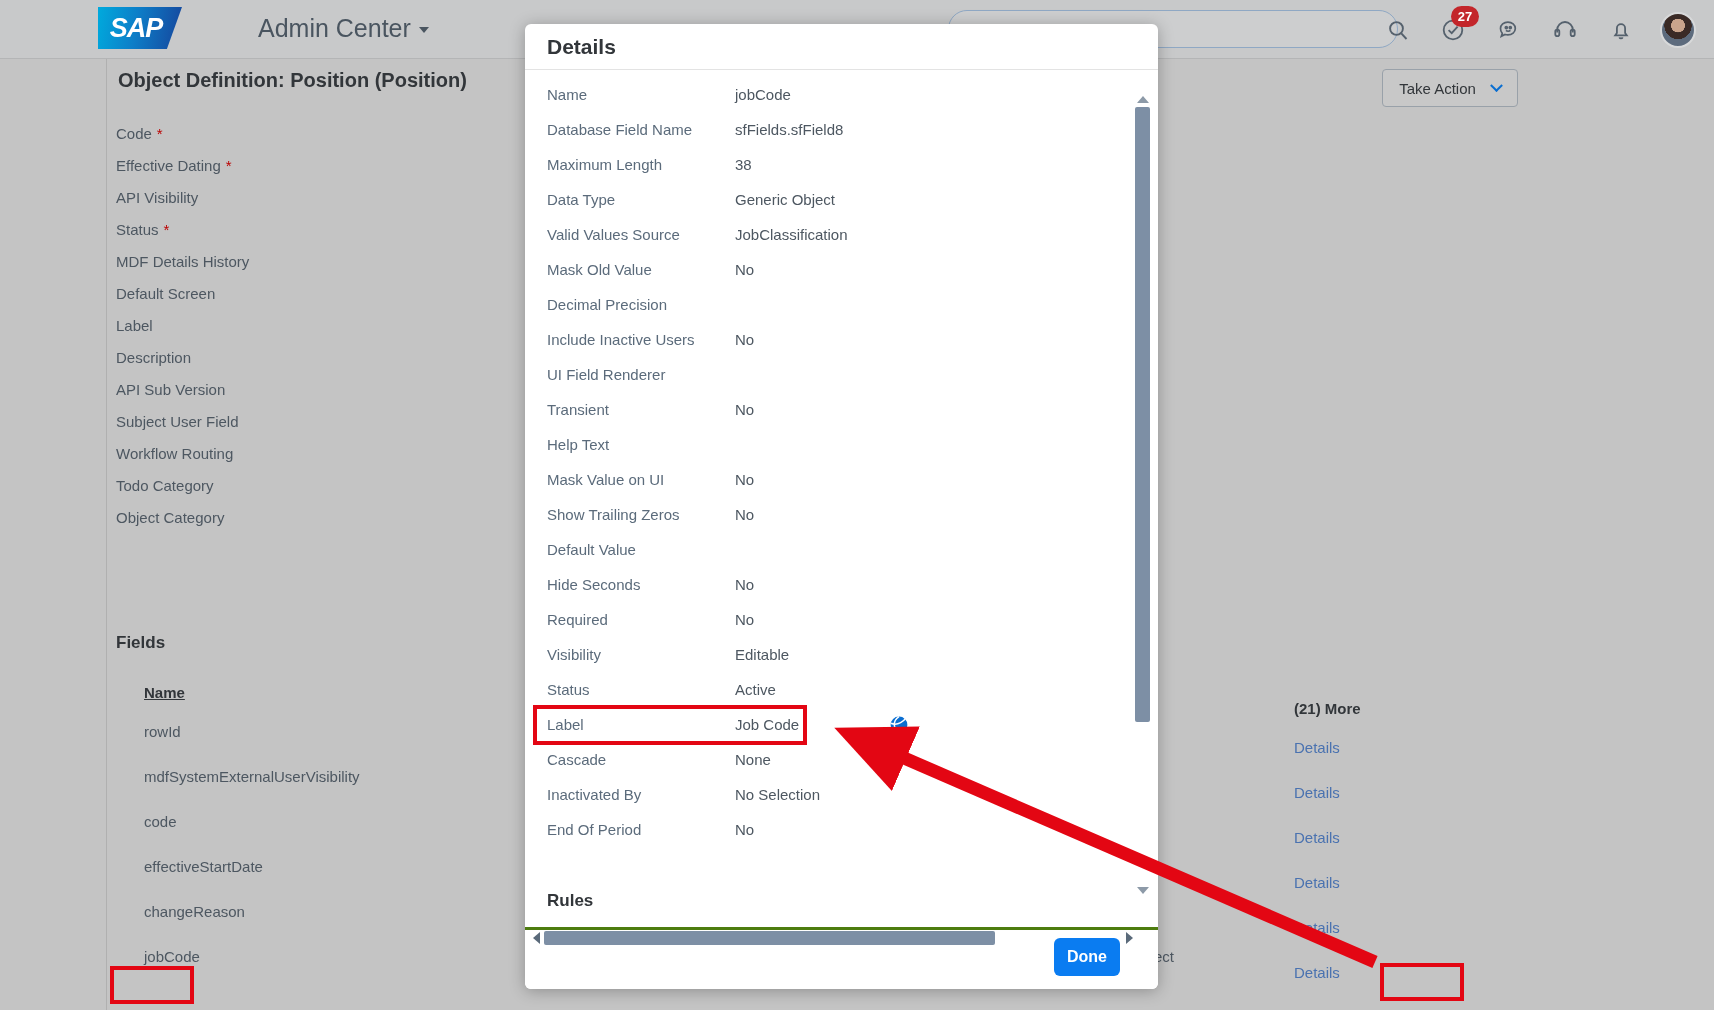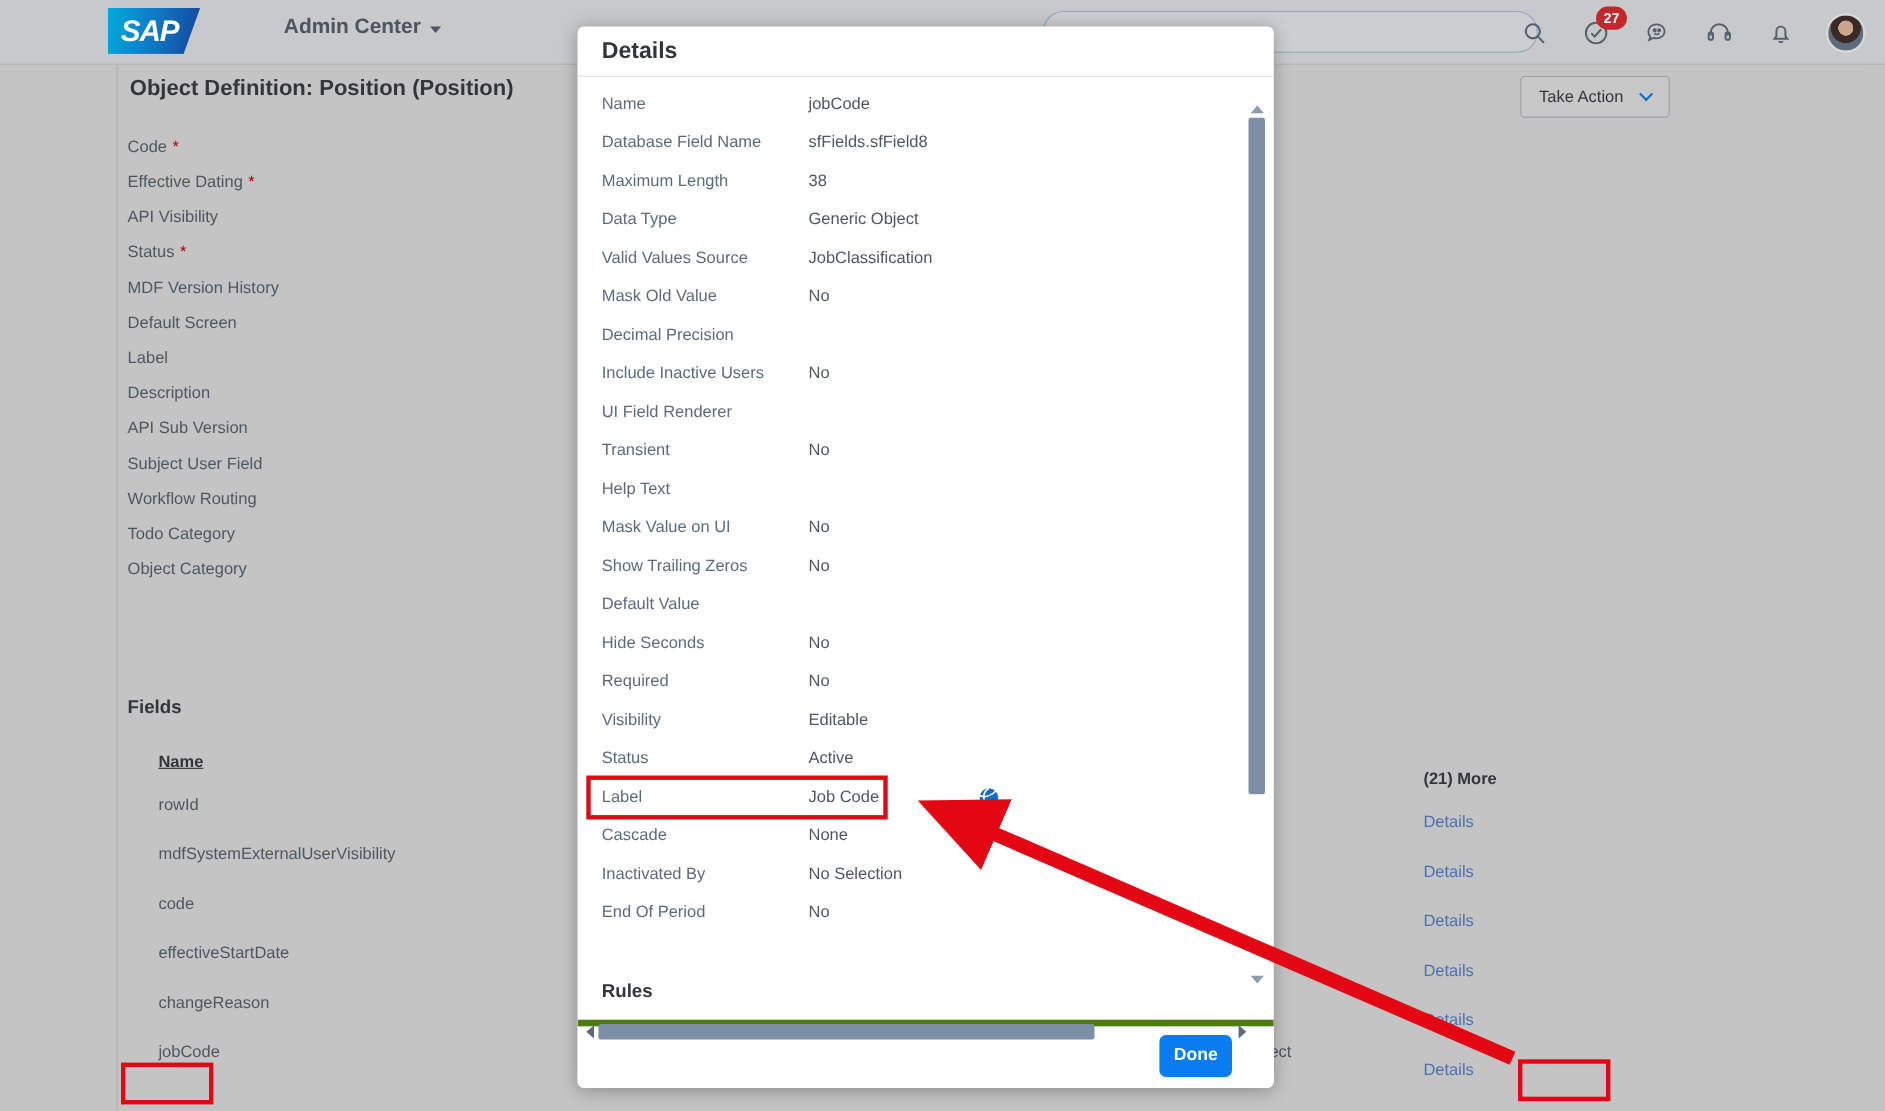--- a/index.html
+++ b/index.html
@@ -27,21 +27,21 @@
     margin-left: 48px;
   }
   .sap-logo .sap-word {
     color: #ffffff; font-weight: bold; font-size: 27px;
     font-style: italic; letter-spacing: -1px;
     transform: translateX(-4px);
     font-family: "Liberation Sans", sans-serif;
   }
   .admin-center {
     position: absolute; left: 258px; top: 14px;
-    font-size: 19px; font-weight: bold; color: #4a5560;
+    font-size: 25px; font-weight: normal; color: #4a5560;
     display: flex; align-items: center; gap: 8px;
   }
   .caret-down {
     width: 0; height: 0;
     border-left: 5px solid transparent;
     border-right: 5px solid transparent;
     border-top: 6px solid #4a5560;
     margin-top: 3px;
   }
   .search-pill {
@@ -50,21 +50,21 @@
     border: 1px solid #8fa8c4;
     border-radius: 19px;
     background: rgba(255,255,255,0.10);
   }
   .hdr-icons {
     position: absolute; right: 18px; top: 0; height: 59px;
     display: flex; align-items: center; gap: 26px;
   }
   .hdr-icon {
     position: relative; width: 30px; height: 30px;
-    display: flex; align-items: center; justify-content: center;
+    display: flex; align-items: center; justify-content: flex-end;
     color: #55616d;
   }
   .hdr-icon svg { display: block; }
   .badge {
     position: absolute; top: -9px; right: -13px;
     min-width: 28px; height: 21px;
     background: #c3262b; color: #fff;
     border-radius: 11px;
     font-size: 13px; font-weight: bold;
     display: flex; align-items: center; justify-content: center;
@@ -213,21 +213,21 @@
   }
   .hs-right {
     border-top: 6px solid transparent; border-bottom: 6px solid transparent;
     border-left: 7px solid #5a6a7a; margin-left: 4px;
   }
   .hs-track { flex: 1; height: 14px; background: transparent; }
   .hs-thumb { width: 78%; height: 14px; background: #7d8fa5; border-radius: 2px; }
 
   .dlg-footer {
     position: absolute; left: 0; bottom: 0; width: 633px; height: 62px;
-    border-top: 6px solid #4d7c0f; background: #fff;
+    border-top: 3px solid #4d7c0f; background: #fff;
   }
   .done-btn {
     position: absolute; right: 38px; top: 8px;
     width: 66px; height: 38px; background: #0a7cf1;
     color: #fff; border: none; border-radius: 6px;
     font-size: 16px; font-weight: bold;
     font-family: "Liberation Sans", sans-serif;
     cursor: pointer;
   }
 </style>
@@ -306,21 +306,21 @@
           <span class="req">*</span>
         </div>
         <div class="row">
           <span>API Visibility</span>
         </div>
         <div class="row">
           <span>Status</span>
           <span class="req">*</span>
         </div>
         <div class="row">
-          <span>MDF Version History</span>
+          <span>MDF Details History</span>
         </div>
         <div class="row">
           <span>Default Screen</span>
         </div>
         <div class="row">
           <span>Label</span>
         </div>
         <div class="row">
           <span>Description</span>
         </div>

